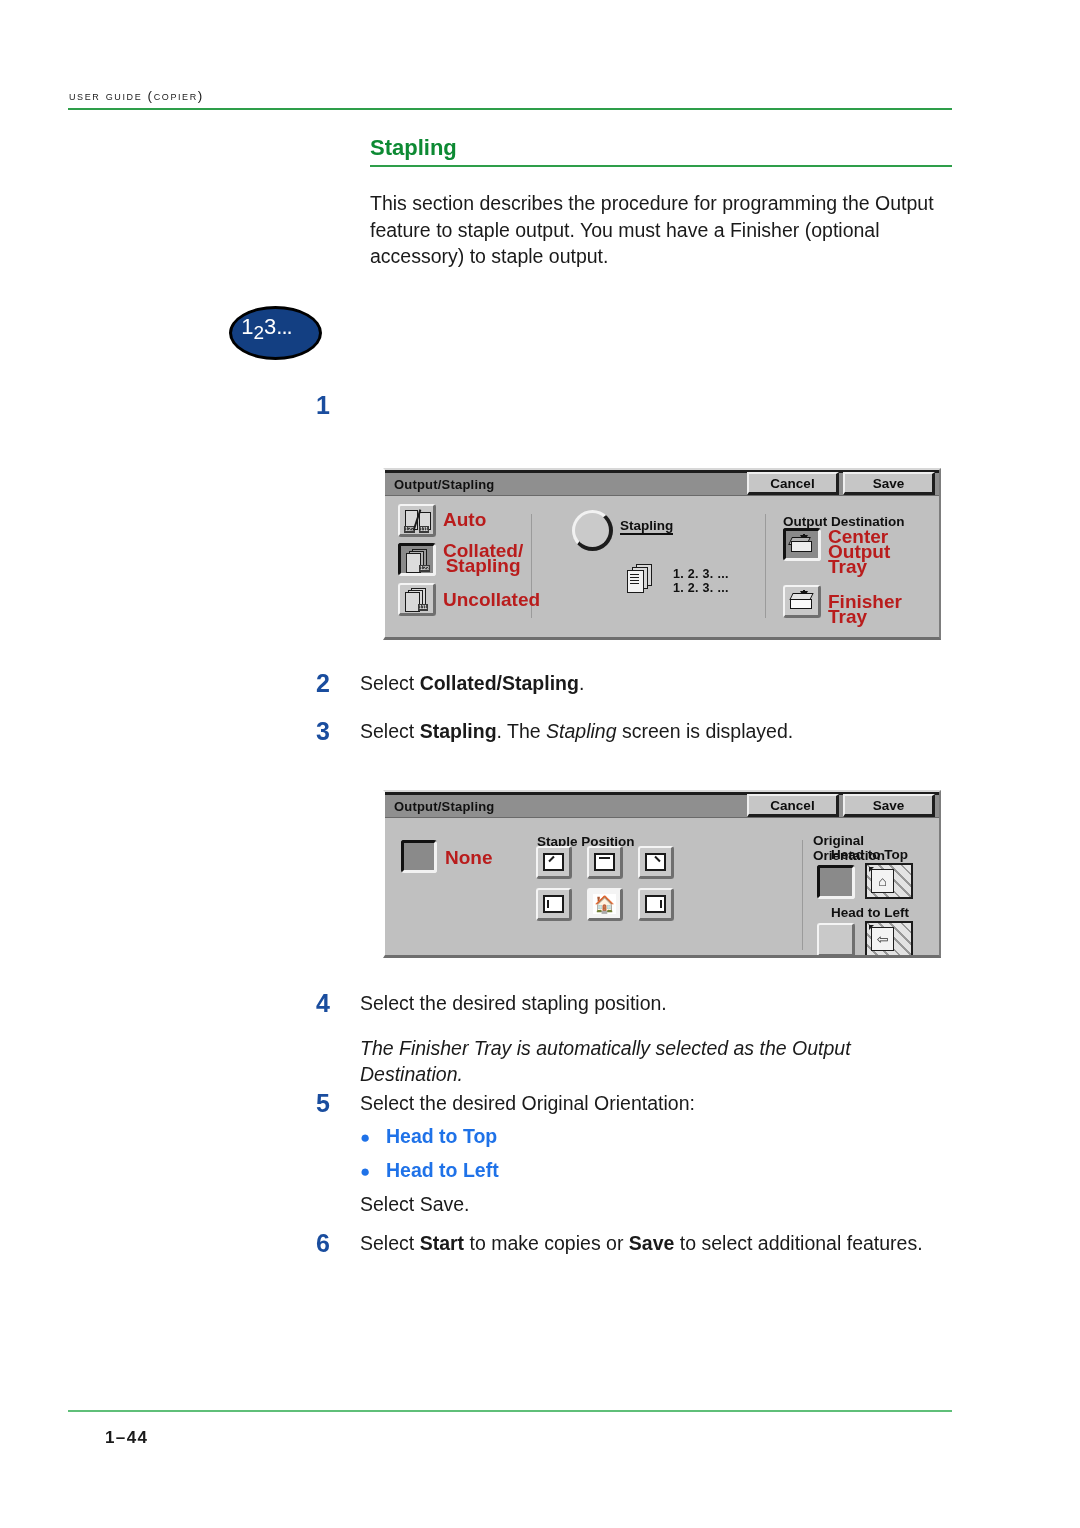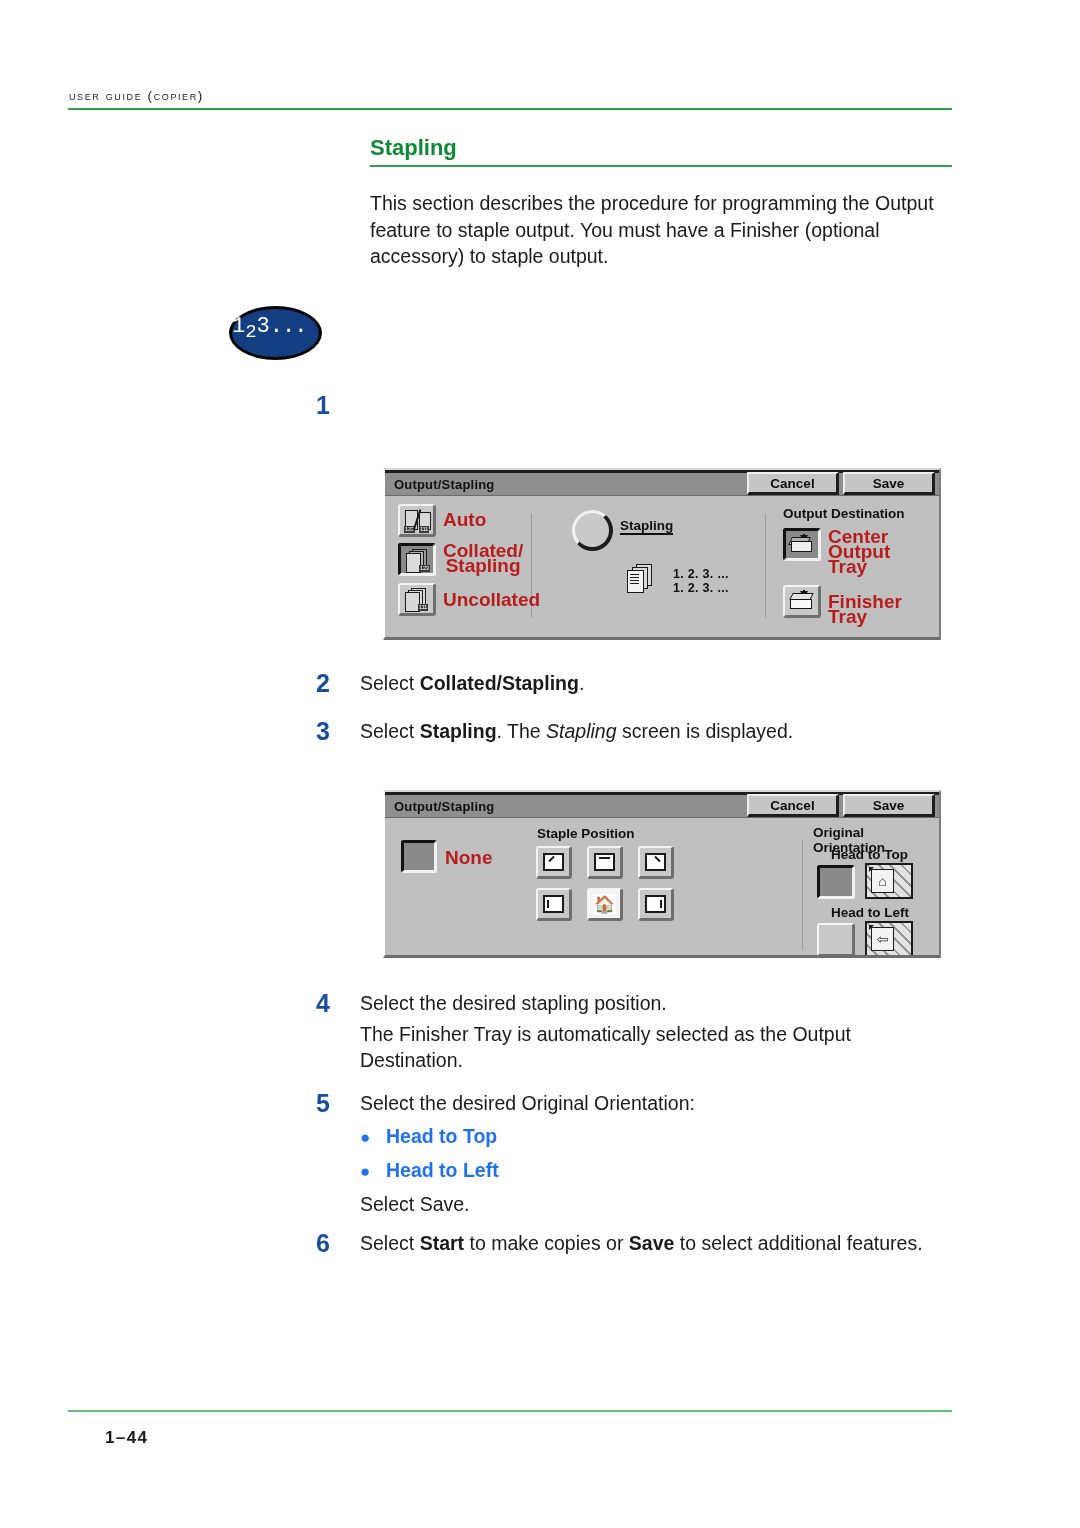--- a/index.html
+++ b/index.html
@@ -83,21 +83,20 @@
   }
   #steps-badge .badge-txt {
     position: absolute;
     left: 0; right: 18px;
     top: 7px;
     text-align: center;
     font-size: 22px;
     font-weight: 500;
     letter-spacing: 0px;
     line-height: 1;
-    font-family: Liberation Mono, monospace;
   }
   #steps-badge .badge-txt .lo { font-size: 19px; position: relative; top: 5px; }
   #steps-badge .badge-txt .hi { font-size: 22px; }
   #steps-badge .badge-txt .dots { font-size: 22px; letter-spacing: -1px;}
 
   
   .step-row {
     position: absolute;
     display: flex;
     align-items: flex-start;
@@ -228,20 +227,21 @@
     font-weight: bold;
     color: #b91c1c;
     line-height: 15px;
     white-space: pre-line;
   }
   .grp-label {
     position: absolute;
     font-size: 13.5px;
     font-weight: bold;
     color: #101010;
+    margin-top: 8px;
   }
   .vsep {
     position: absolute;
     width: 1px;
     background: #9b9b9b;
   }
 
   
   .doc-stack {
     position: absolute;
@@ -596,21 +596,21 @@
       <div class="corner"></div>
     </div>
   </div>
 </div>
 
 <div class="step-row" style="left:312px; top:990px; width:660px; display:block;">
   <div style="display:flex; align-items:flex-start;">
     <div class="step-num">4</div>
     <div class="step-body">Select the desired stapling position.</div>
   </div>
-  <div class="step-sub" style="margin-left:48px; margin-top:4px; width:560px;">The Finisher Tray is automatically selected as the Output Destination.</div>
+  <div class="step-sub" style="margin-left:48px; margin-top:18px; width:560px;font-style:italic;">The Finisher Tray is automatically selected as the Output Destination.</div>
 </div>
 
 <div class="step-row" style="left:312px; top:1090px; width:660px; display:block;">
   <div style="display:flex; align-items:flex-start;">
     <div class="step-num">5</div>
     <div class="step-body">Select the desired Original Orientation:</div>
   </div>
   <ul class="bullet-list" style="margin-left:48px;">
     <li>
       <span class="dot">●</span>

